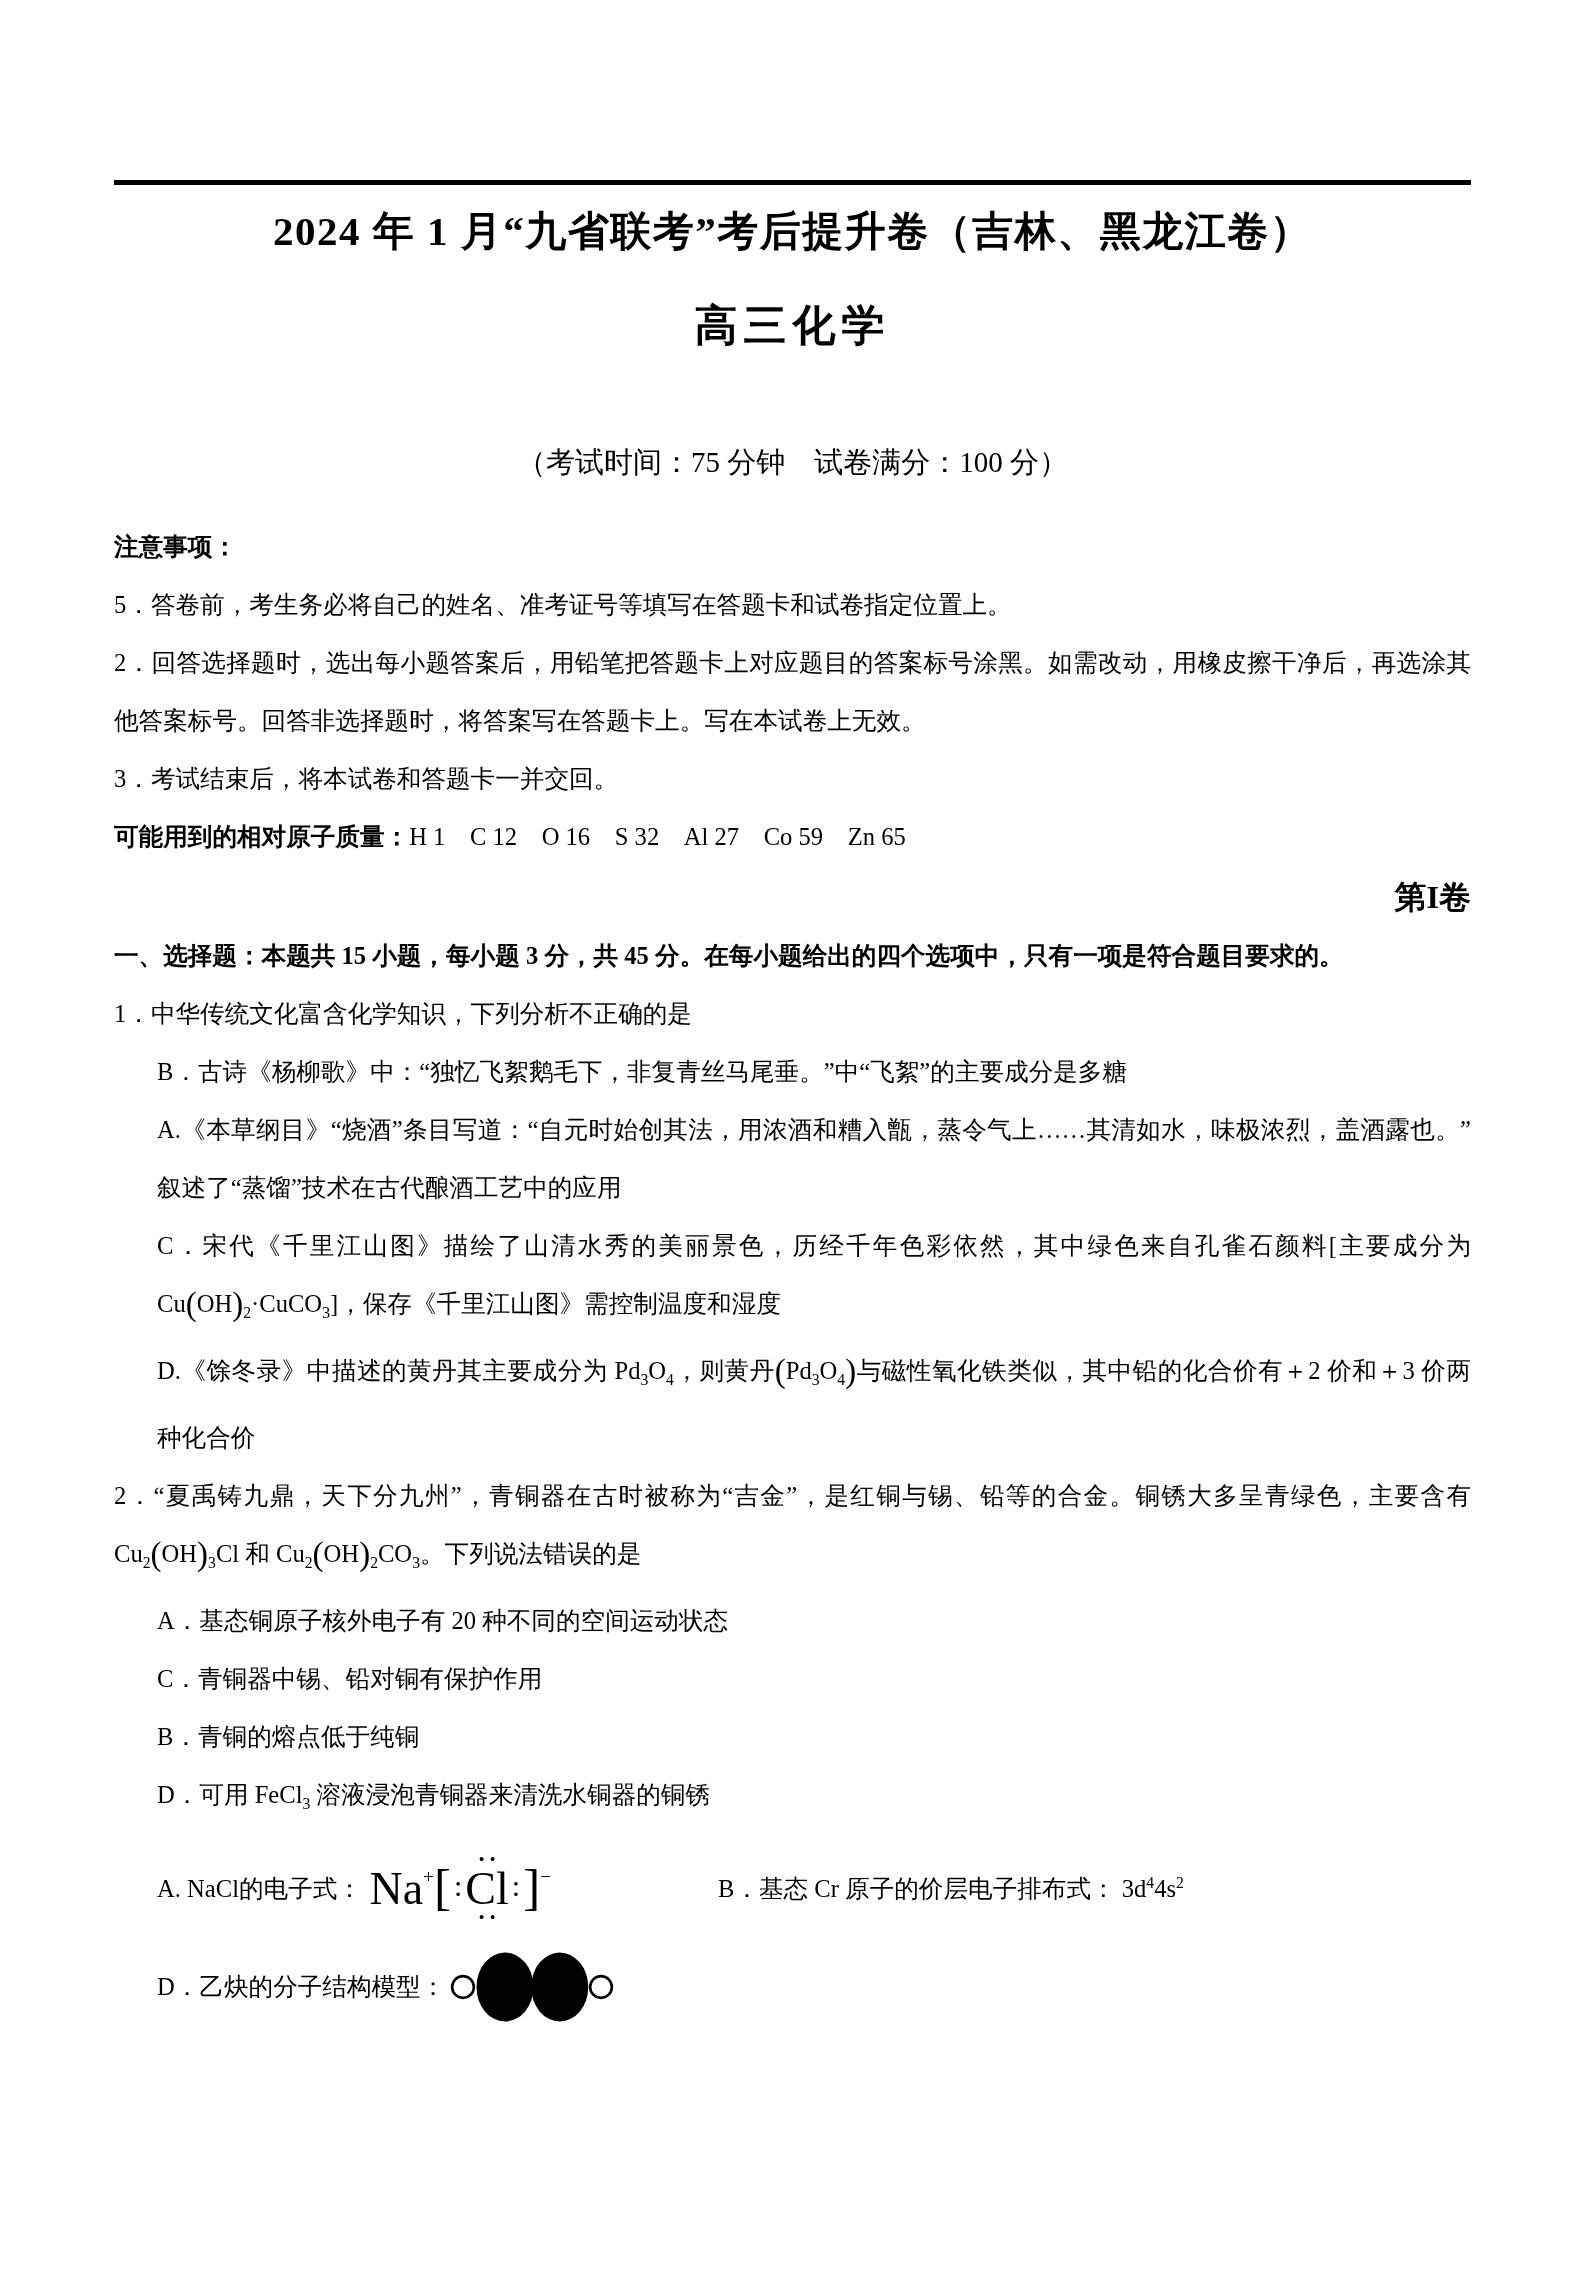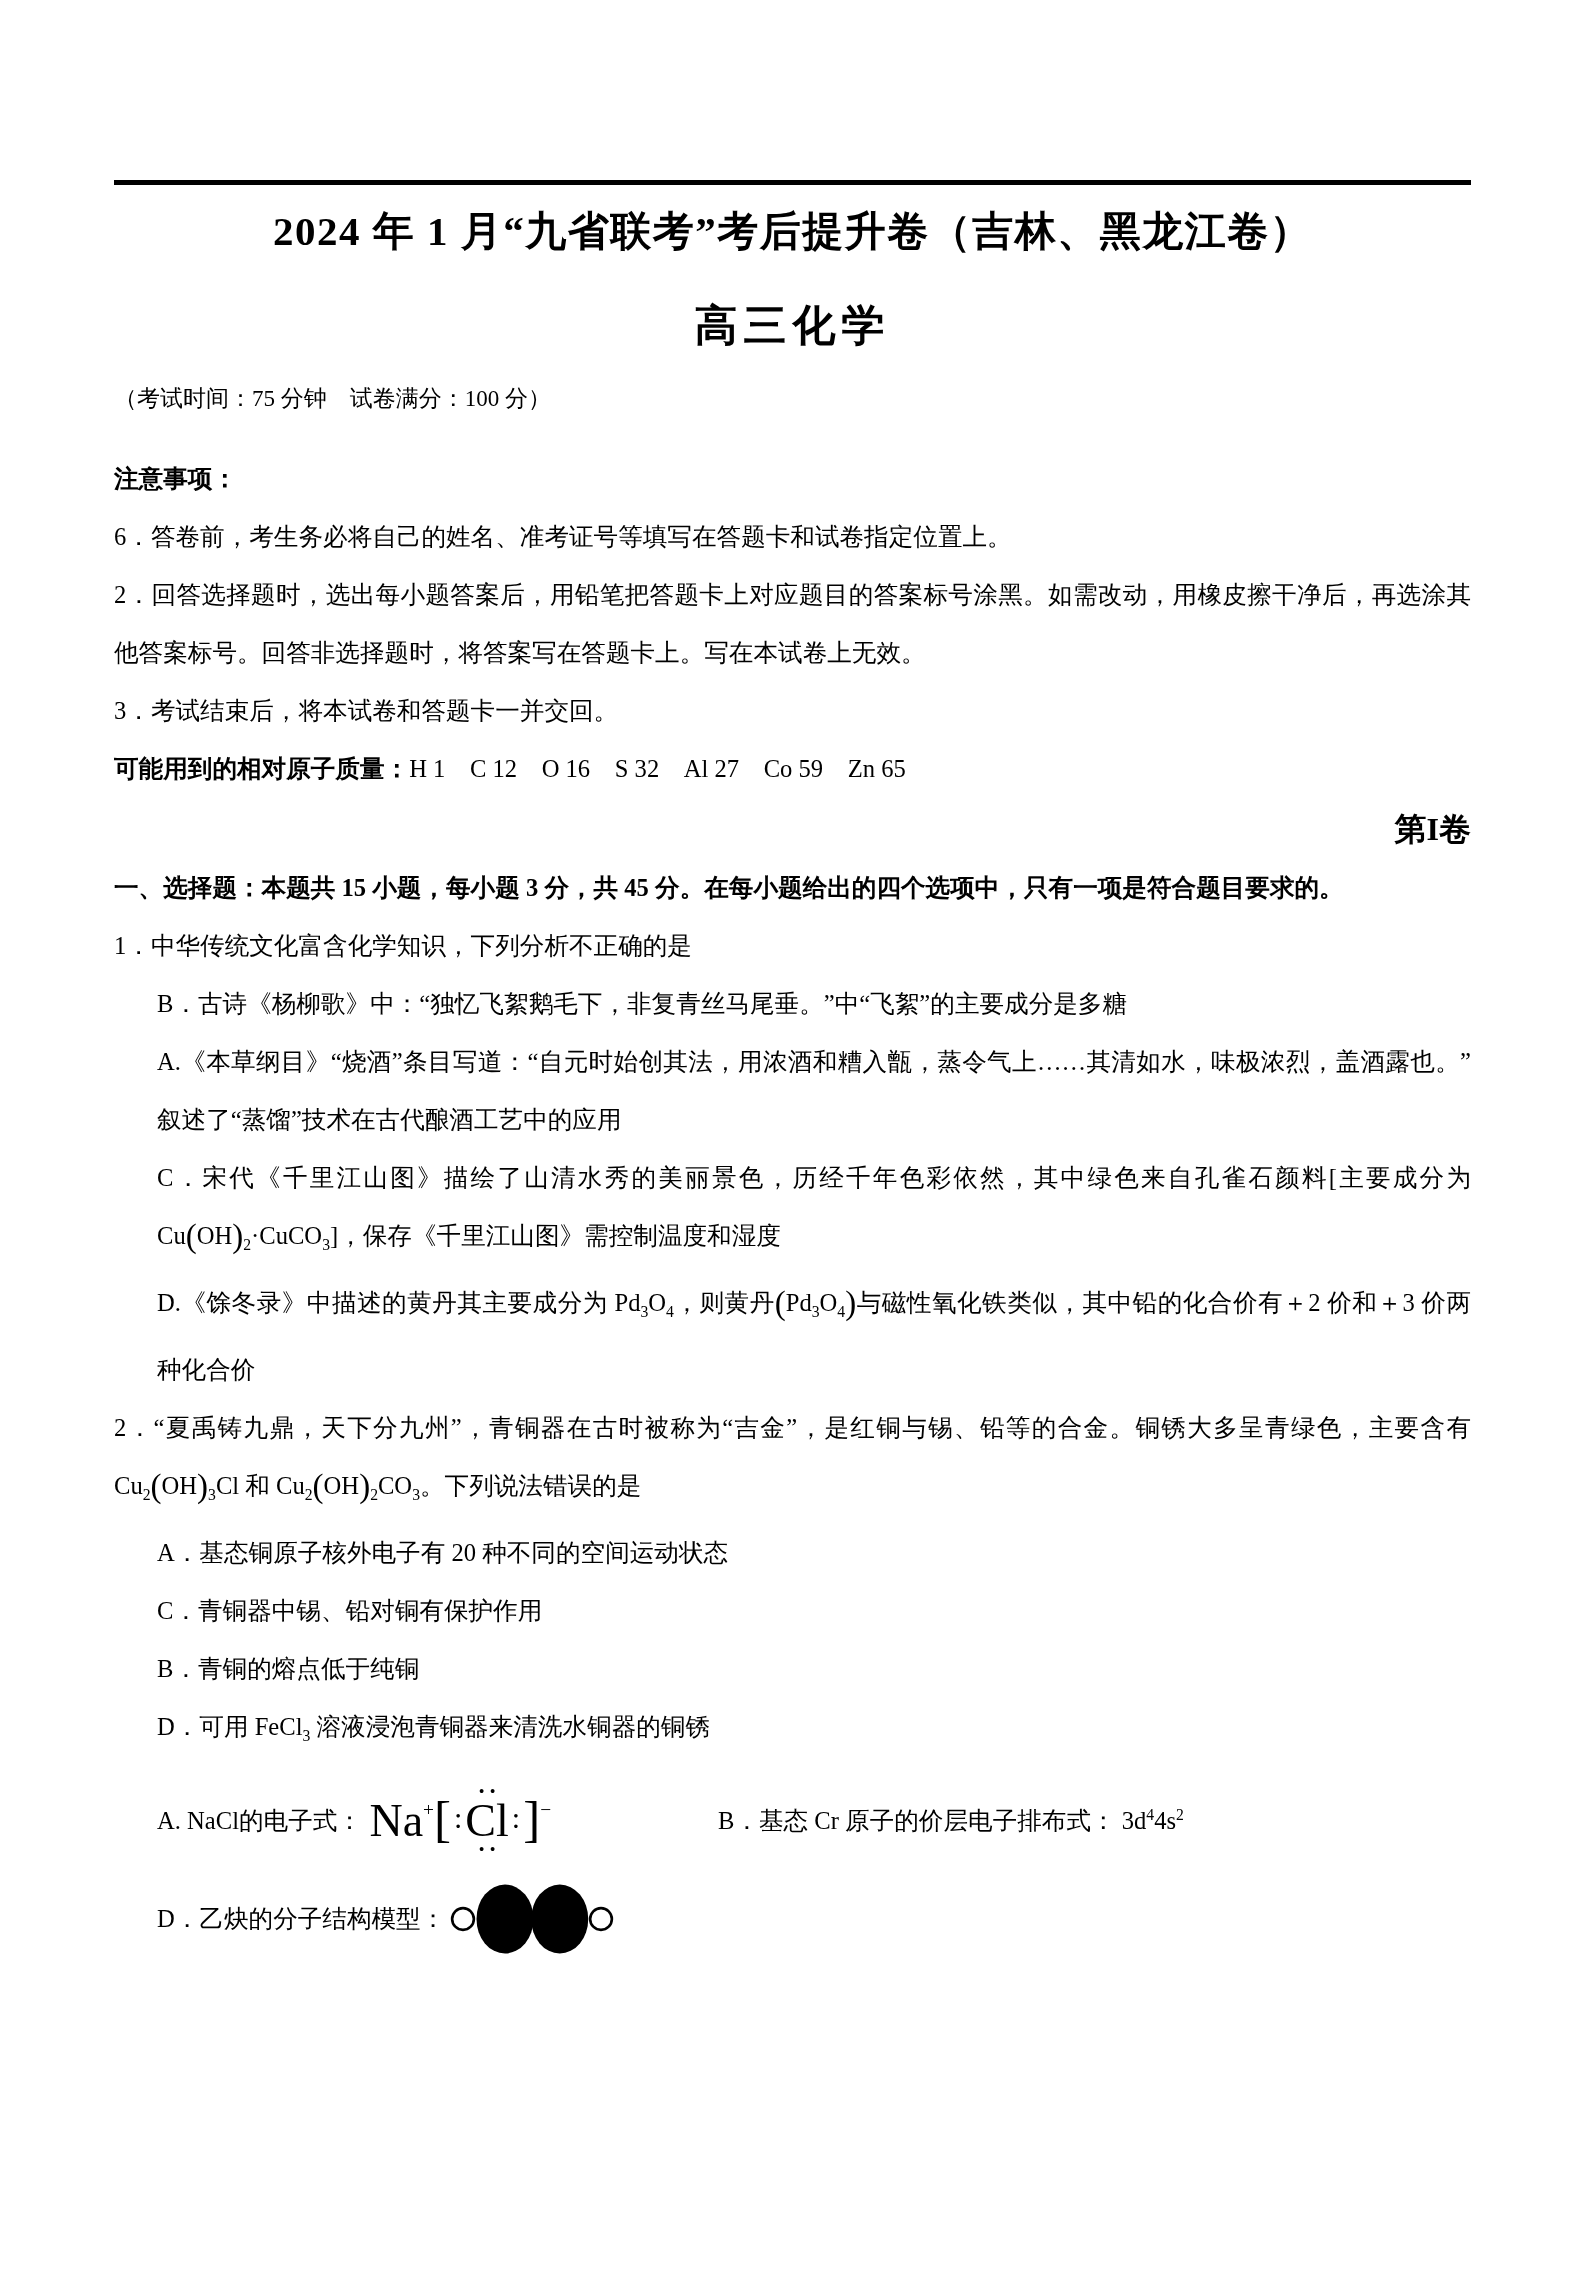--- a/index.html
+++ b/index.html
@@ -17,21 +17,21 @@
   .title{
     margin:21px 0 0 0;
     font-size:41px;font-weight:bold;text-align:center;
     letter-spacing:1.5px;line-height:1.25;
   }
   .subtitle{
     margin:43px 0 0 0;
     font-size:43px;font-weight:bold;text-align:center;
     letter-spacing:6px;line-height:1.2;
   }
-  .exam-info{margin-top:32px;font-size:23px;text-align:left;line-height:1.3;}
+  .exam-info{margin-top:92px;font-size:29px;text-align:center;line-height:1.3;}
   .notice-head{margin-top:36px;font-size:24.6px;font-weight:bold;line-height:58px;}
   p.line{margin:0;font-size:24.6px;line-height:58px;text-align:justify;}
   .atomic .label{font-weight:bold;}
   .part-title{font-size:32px;font-weight:bold;text-align:right;line-height:60px;margin-top:1.5px;}
   .section-intro{margin:0;font-size:24.6px;font-weight:bold;line-height:58px;text-align:justify;}
   .question{margin:0;}
   .stem{margin:0;font-size:24.6px;line-height:58px;text-align:justify;}
   .opts{margin-left:43px;}
   .opt{margin:0;font-size:24.6px;line-height:58px;text-align:justify;}
   
@@ -68,21 +68,21 @@
   <div class="content">
 
     <div class="rule"></div>
 
     <h1 class="title">2024 年 1 月“九省联考”考后提升卷（吉林、黑龙江卷）</h1>
     <h2 class="subtitle">高三化学</h2>
     <div class="exam-info">（考试时间：75 分钟　试卷满分：100 分）</div>
 
     <div class="notice-head">注意事项：</div>
     <div>
-      <p class="line">6．答卷前，考生务必将自己的姓名、准考证号等填写在答题卡和试卷指定位置上。</p>
+      <p class="line">5．答卷前，考生务必将自己的姓名、准考证号等填写在答题卡和试卷指定位置上。</p>
       <p class="line">2．回答选择题时，选出每小题答案后，用铅笔把答题卡上对应题目的答案标号涂黑。如需改动，用橡皮擦干净后，再选涂其他答案标号。回答非选择题时，将答案写在答题卡上。写在本试卷上无效。</p>
       <p class="line">3．考试结束后，将本试卷和答题卡一并交回。</p>
     </div>
 
     <p class="line atomic"><span class="label">可能用到的相对原子质量：</span><span>H 1　C 12　O 16　S 32　Al 27　Co 59　Zn 65</span></p>
 
     <div class="part-title">第I卷</div>
     <p class="section-intro">一、选择题：本题共 15 小题，每小题 3 分，共 45 分。在每小题给出的四个选项中，只有一项是符合题目要求的。</p>
 
     <section class="question">

